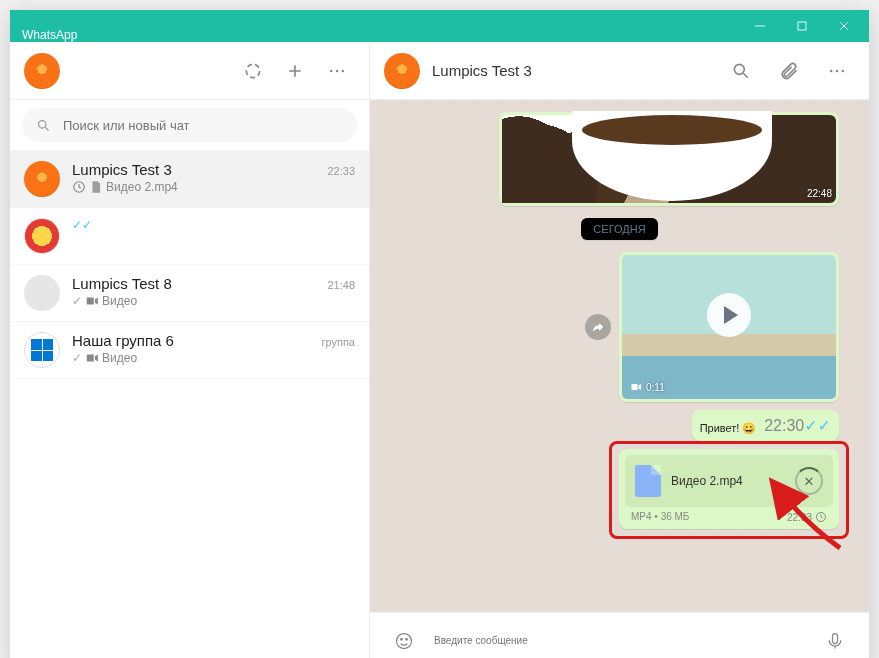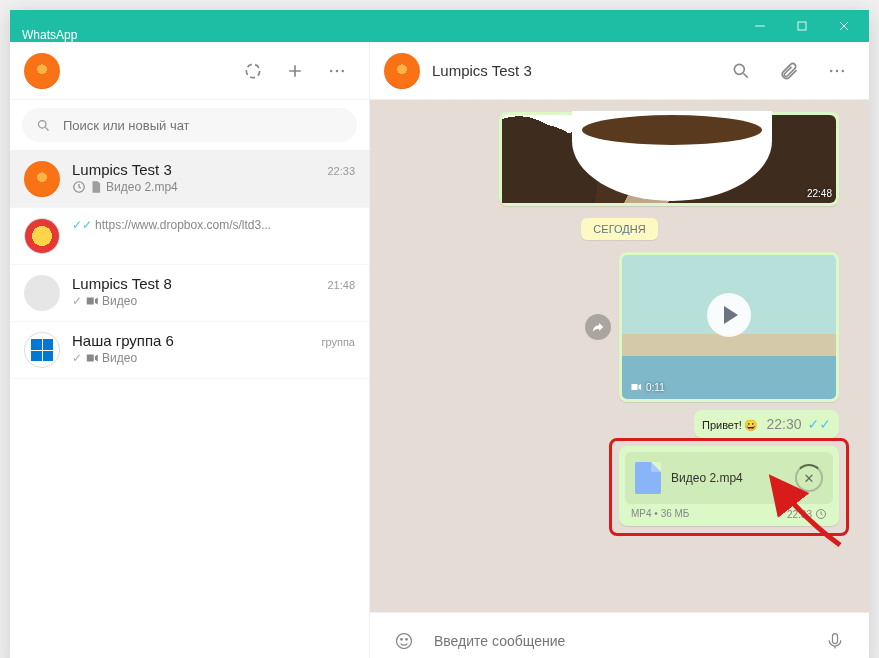--- a/index.html
+++ b/index.html
@@ -38,42 +38,42 @@
 .main::before{content:"";position:absolute;inset:0;background-image:radial-gradient(circle,rgba(0,0,0,.02) 1px,transparent 1px);background-size:24px 24px;opacity:.6}
 .main-header{height:58px;background:#fff;display:flex;align-items:center;padding:0 14px;gap:12px;z-index:1;border-bottom:1px solid #eee}
 .main-title{font-size:15px;color:#333;flex:1}
 .messages{flex:1;overflow-y:auto;padding:12px 30px 12px 30px;display:flex;flex-direction:column;gap:8px;z-index:1}
 .img-bubble{align-self:flex-end;max-width:340px;background:#dcf8c6;border-radius:8px;padding:3px;position:relative;box-shadow:0 1px 1px rgba(0,0,0,.1)}
 .img-inner{height:88px;border-radius:6px;background:linear-gradient(135deg,#fff 0 35%,#bfa58a 35% 60%,#3e2c1f 60%);position:relative;display:flex;align-items:flex-end;justify-content:flex-end;padding:4px}
 .cup{position:absolute;top:-4px;left:70px;width:200px;height:90px;background:#fff;border-radius:0 0 100px 100px/0 0 60px 60px;overflow:hidden}
 .cup::after{content:"";position:absolute;top:4px;left:10px;right:10px;height:30px;background:#5a3a1e;border-radius:50%}
 .beans{position:absolute;inset:0;background:radial-gradient(circle at 10% 80%,#3e2c1f 0 20%,transparent 20%),radial-gradient(circle at 25% 70%,#4a321e 0 18%,transparent 18%),radial-gradient(circle at 5% 60%,#3e2c1f 0 16%,transparent 16%)}
 .img-time{font-size:10px;color:#fff;text-shadow:0 0 3px rgba(0,0,0,.6);z-index:2}
-.date-chip{align-self:center;background:#fef9c3;color:#5a7a8a;font-size:11px;padding:5px 12px;border-radius:6px;box-shadow:0 1px 1px rgba(0,0,0,.08);margin:4px 0}
+.date-chip{align-self:center;background:#000000;color:#5a7a8a;font-size:11px;padding:5px 12px;border-radius:6px;box-shadow:0 1px 1px rgba(0,0,0,.08);margin:4px 0}
 .video-bubble{align-self:flex-end;position:relative}
 .fwd-icon{position:absolute;left:-34px;top:50%;transform:translateY(-50%);width:26px;height:26px;background:rgba(0,0,0,.25);border-radius:50%;display:flex;align-items:center;justify-content:center;color:#fff;cursor:pointer}
 .video-box{width:220px;height:150px;background:linear-gradient(180deg,#b8e0da 0 55%,#d4c9a8 55% 70%,#7fb8c9 70%);border-radius:8px;border:3px solid #dcf8c6;position:relative;box-shadow:0 1px 1px rgba(0,0,0,.1)}
 .play-btn{position:absolute;top:42%;left:50%;transform:translate(-50%,-50%);width:44px;height:44px;background:rgba(255,255,255,.9);border-radius:50%;display:flex;align-items:center;justify-content:center}
 .play-btn::after{content:"";border-left:14px solid #6b7280;border-top:9px solid transparent;border-bottom:9px solid transparent;margin-left:3px}
 .video-meta{position:absolute;bottom:6px;left:8px;color:#fff;font-size:10px;display:flex;align-items:flex-end;gap:4px;text-shadow:0 0 3px rgba(0,0,0,.6)}
 .text-bubble{align-self:flex-end;background:#dcf8c6;border-radius:8px;padding:6px 8px;box-shadow:0 1px 1px rgba(0,0,0,.1);display:flex;align-items:flex-end;gap:8px;max-width:280px}
 .text-content{font-size:11px;color:#222}
-.bubble-time{font-size:14px;color:#888;display:flex;gap:6px}
+.bubble-time{font-size:16px;color:#888;display:flex;align-items:center;gap:0}
 .file-bubble{align-self:flex-end;width:220px;background:#dcf8c6;border-radius:8px;padding:6px;box-shadow:0 1px 1px rgba(0,0,0,.1);position:relative}
 .file-inner{background:#cfebb7;border-radius:6px;padding:10px;display:flex;align-items:center;gap:10px}
 .file-icon{width:26px;height:32px;background:#8ab4f8;border-radius:2px;position:relative}
 .file-icon::after{content:"";position:absolute;top:0;right:0;border-top:10px solid #dcf8c6;border-left:10px solid #a8c7fa}
 .file-name{font-size:12px;color:#333;flex:1}
 .cancel-btn{width:28px;height:28px;border:2px solid #aab89b;border-top-color:#5a6b4a;border-radius:50%;display:flex;align-items:center;justify-content:center;color:#666;cursor:pointer;font-size:13px}
 .file-meta{display:flex;justify-content:space-between;padding:4px 6px 0;font-size:10px;color:#888}
 .file-meta-right{display:flex;align-items:center;gap:3px}
 .highlight{position:absolute;border:3px solid #d81b1b;border-radius:8px;pointer-events:none}
 .arrow{position:absolute;pointer-events:none}
 .composer{height:56px;background:#fff;display:flex;align-items:center;padding:0 16px;gap:12px;z-index:1;border-top:1px solid #eee}
-.comp-input{flex:1;border:none;outline:none;font-size:14px;color:#555}
+.comp-input{flex:1;border:none;outline:none;font-size:10px;color:#555}
 .doc-svg{width:14px;height:14px;fill:currentColor}
 </style>
 </head>
 <body>
 
 <div class="window">
 
   <div class="titlebar">
     <span class="titlebar-title">WhatsApp</span>
     <div class="win-btn">
@@ -147,21 +147,20 @@
               <span>Видео 2.mp4</span>
             </div>
           </div>
         </div>
 
         <div class="chat-item">
           <div class="avatar redyellow"></div>
           <div class="chat-body">
             <div class="chat-preview">
               <span class="ticks">✓✓</span>
-              <span>https://www.dropbox.com/s/ltd3...</span>
             </div>
           </div>
         </div>
 
         <div class="chat-item">
           <div class="avatar gray"></div>
           <div class="chat-body">
             <div class="chat-row1">
               <span class="chat-name">Lumpics Test 8</span>
               <span class="chat-time">21:48</span>

